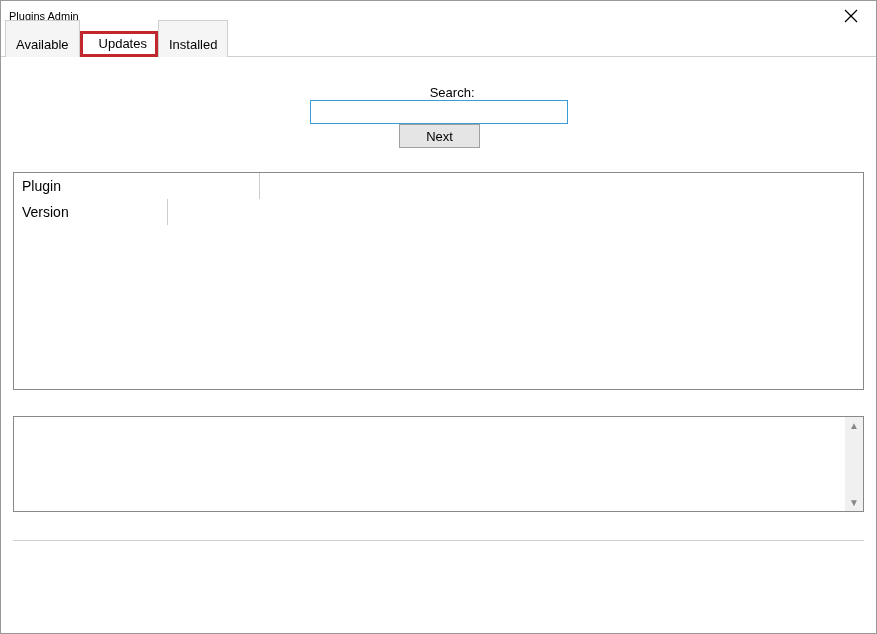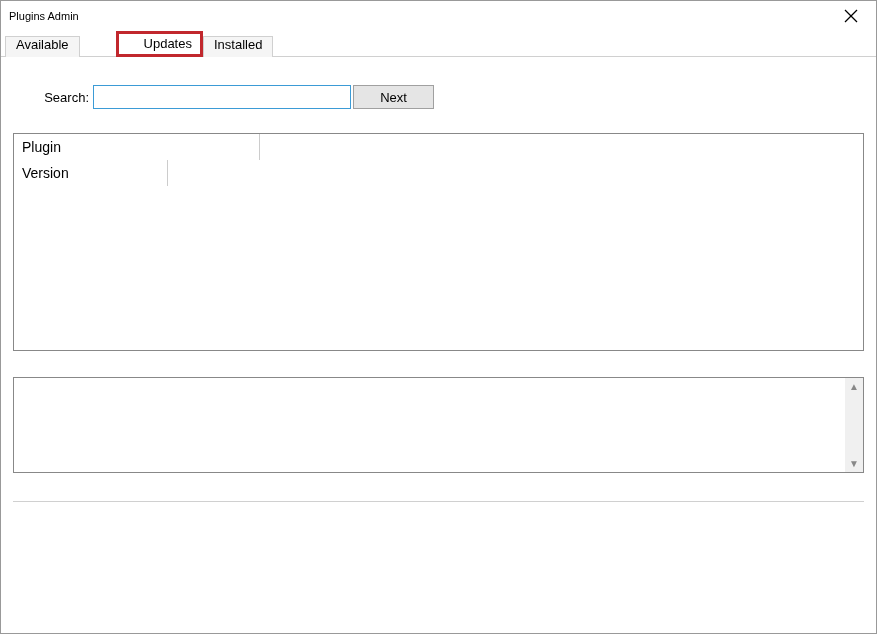--- a/index.html
+++ b/index.html
@@ -38,48 +38,48 @@
     cursor: pointer;
   }
   .tabs {
     display: flex;
     align-items: flex-end;
     height: 26px;
     padding-left: 4px;
     border-bottom: 1px solid #d0d0d0;
   }
   .tab {
-    padding: 0 10px 5px 10px;
+    padding: 16px 10px 5px 10px;
     border: 1px solid #d0d0d0;
     border-bottom: none;
     background: #f5f5f5;
     font-size: 13px;
     cursor: pointer;
     position: relative;
     top: 1px;
   }
   .tab.active {
     background: #fff;
     z-index: 2;
   }
   .tab.highlight {
     border: 3px solid #c1272d;
-    padding: 2px 8px 3px 25px;
-    margin-left: 36px;
+    padding: 2px 8px 3px 16px;
   }
 
   .content {
     padding: 0 12px;
   }
 
   .search-row {
     display: flex;
     align-items: center;
     margin-top: 28px;
     gap: 0;
+    flex-direction: column;
   }
   .search-label {
     width: 80px;
     text-align: right;
     padding-right: 4px;
   }
   .search-input {
     width: 258px;
     height: 24px;
     border: 1px solid #3b9bd6;

